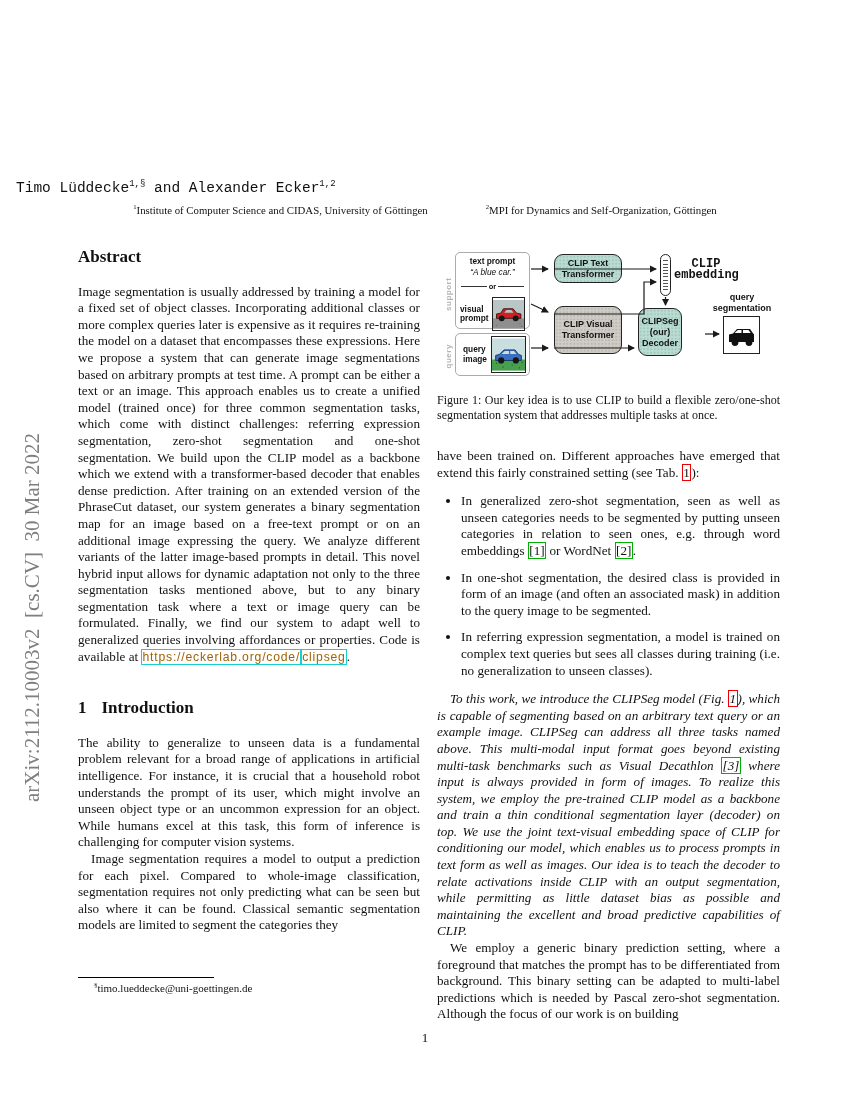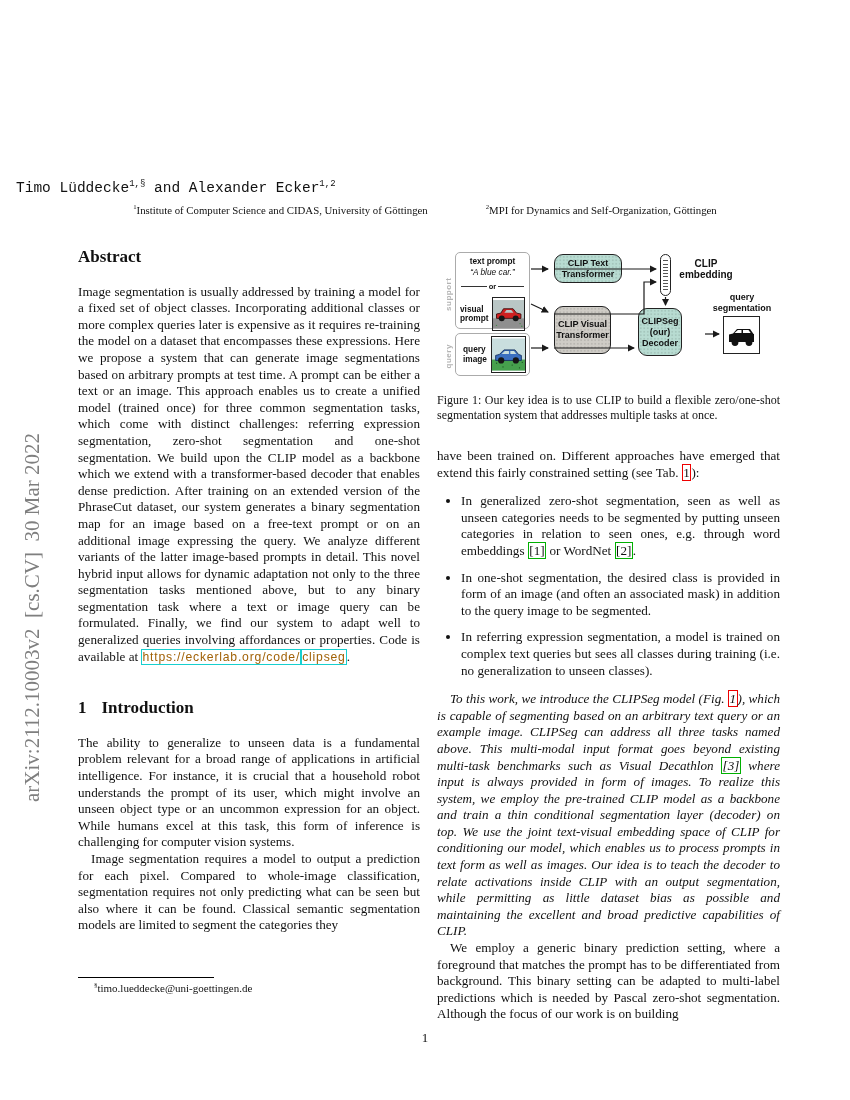--- a/index.html
+++ b/index.html
@@ -52,26 +52,26 @@
   .ordiv .ortext { font-size:7.5px; font-weight:bold; padding:0 2px; }
   .vrow { display:flex; align-items:center; gap:3px; margin-top:1px; }
   .thumb { border:1.5px solid #222; display:block; }
   .fbox { position:absolute; border:1.4px solid #222; border-radius:9px; box-sizing:border-box;
           display:flex; flex-direction:column; align-items:center; justify-content:center;
           font-size:9px; font-weight:bold; line-height:11px; text-align:center;
           background-image:radial-gradient(rgba(0,0,0,0.10) 0.7px, transparent 0.8px); background-size:3.5px 3.5px; }
   .teal { background-color:#b8dcd2; }
   .grayb { background-color:#cfccc6; }
   .clip-text-box   { left:112px; top:6px;  width:68px; height:29px; }
-  .clip-visual-box { left:112px; top:58px; width:57px; height:48px; }
+  .clip-visual-box { left:112px; top:58px; width:68px; height:48px; }
   .decoder-box     { left:196px; top:60px; width:44px; height:48px;text-align:center; }
   .capsule { position:absolute; left:218px; top:6px; width:11px; height:42px; border:1.3px solid #222; border-radius:6px; box-sizing:border-box;
              background:repeating-linear-gradient(to bottom, #ffffff 0 2.2px, #555 2.2px 3.2px);
              background-clip:content-box; padding:3px 2px; }
-  .embed-label { position:absolute; left:232px; top:11px; width:64px; text-align:center; font-size:10px; font-weight:bold; line-height:10.5px; }
+  .embed-label { position:absolute; left:232px; top:11px; width:64px; text-align:center; font-size:12px; font-weight:bold; line-height:10.5px;font-family:Liberation Mono, monospace; }
   .seg-label   { position:absolute; left:266px; top:44px; width:68px; text-align:center; font-size:9px; font-weight:bold; line-height:10.5px; }
   .seg-box { position:absolute; left:281px; top:68px; }
   .arrows { position:absolute; left:0; top:0; pointer-events:none; }
   .caption { margin-top:13px; font-size:12px; line-height:15px; text-align:justify; }
   .rc-para1 { margin-top:25px; }
   ul.blts { margin:12px 0 2px 0; padding-left:24px; }
   ul.blts li { margin-bottom:10px; padding-left:0px; }
   .rc-para2 { margin-top:12px;font-style:italic; }
 </style>
 </head>

